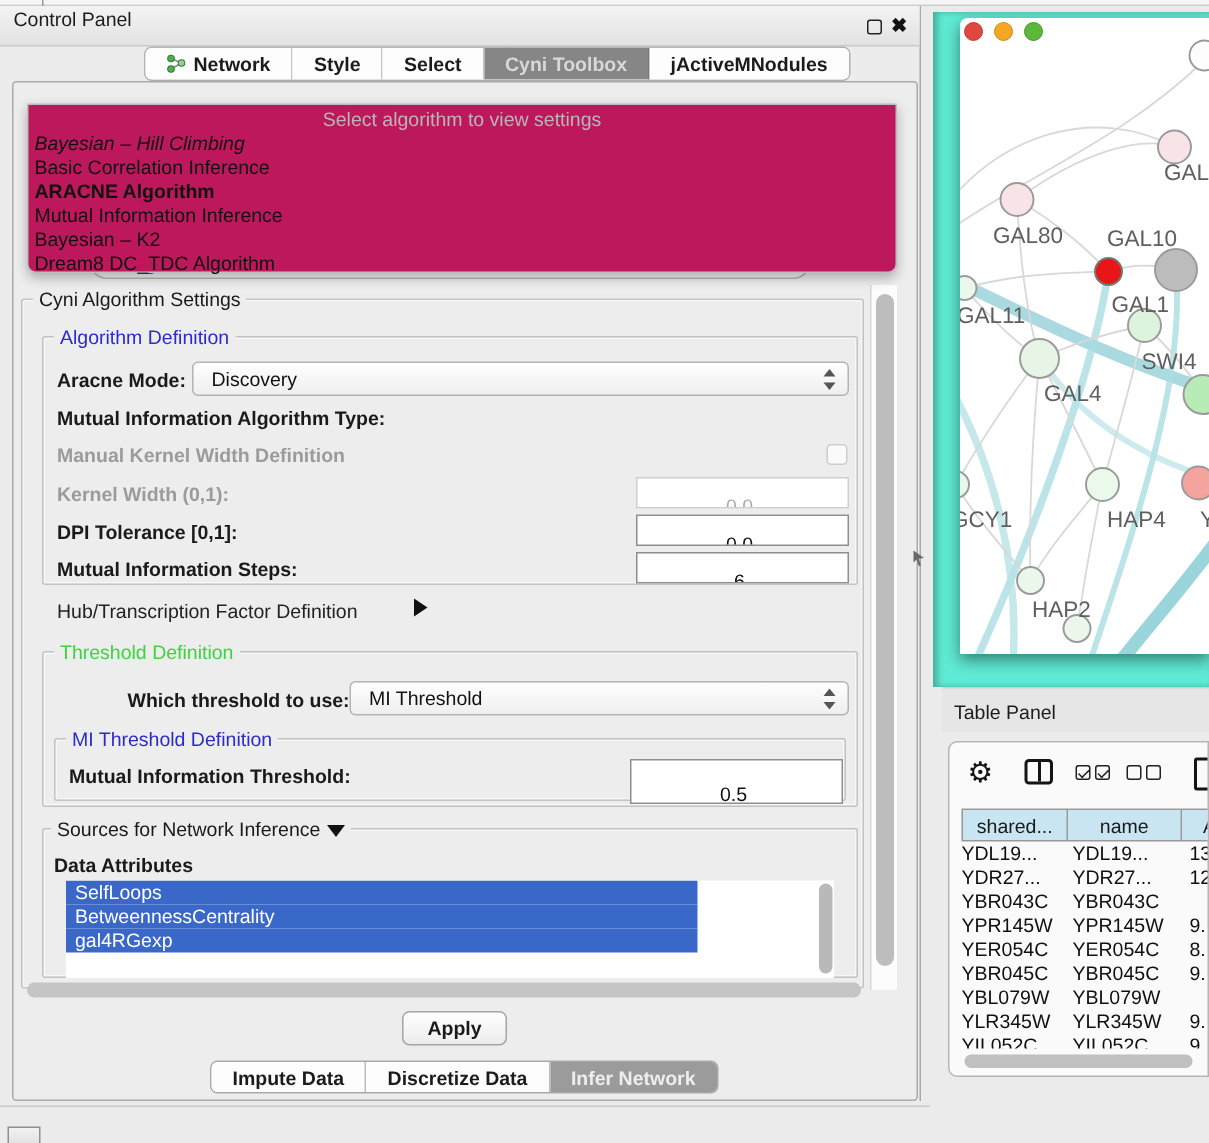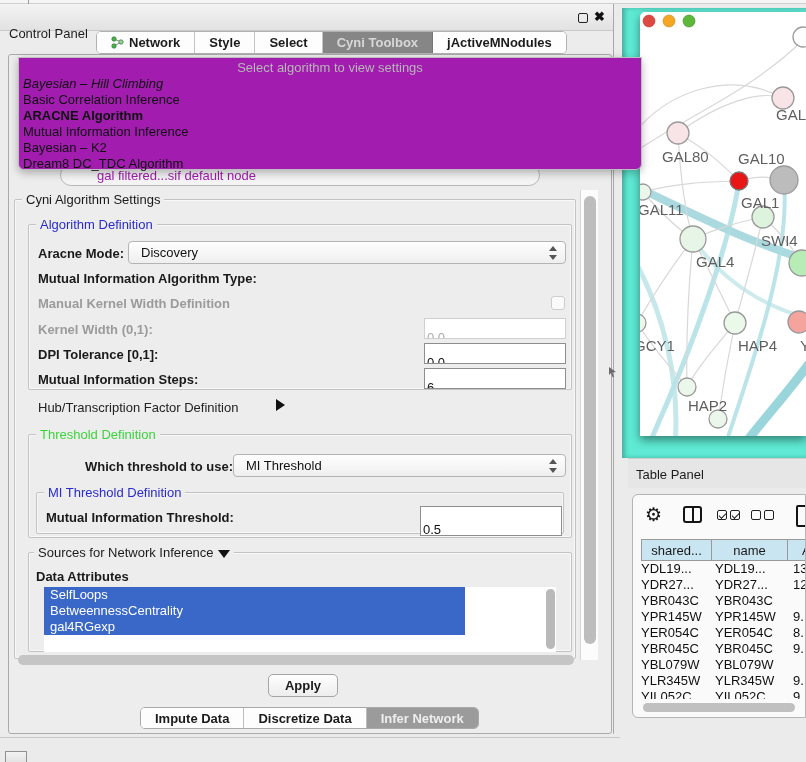--- a/index.html
+++ b/index.html
@@ -9,37 +9,37 @@
   .abs{position:absolute;}
 
   
   .topstrip{left:0;top:0;width:806px;height:4px;background:#f5f5f5;border-bottom:1px solid #cfcfcf;}
   .topstrip .tick{position:absolute;left:28px;top:0;width:1px;height:4px;background:#9a9a9a;}
 
   
   .cp{left:0;top:4px;width:614px;height:730px;background:#ececec;border-right:1px solid #a8a8a8;}
   .cp-titlebar{position:absolute;left:0;top:0;width:100%;height:27px;
     background:linear-gradient(#f3f3f3,#e2e2e2);border-bottom:1px solid #c9c9c9;}
-  .cp-title{position:absolute;left:9px;top:22px;font-size:13px;color:#1c1c1c;}
+  .cp-title{position:absolute;left:9px;top:1px;font-size:13px;color:#1c1c1c;}
   .float-btn{position:absolute;left:578px;top:9px;width:10px;height:10px;border:1.5px solid #222;border-radius:2px;}
   .close-btn{position:absolute;left:594px;top:5px;font-size:13px;font-weight:bold;color:#111;}
 
   
   .inner-panel{left:8px;top:54px;width:604px;height:680px;border:1px solid #aaa;border-radius:3px;background:#ededed;}
 
   
   .tabbar{left:96px;top:31px;height:23px;display:flex;border:1px solid #b2b2b2;border-radius:5px;
     overflow:hidden;background:#fff;z-index:5;}
   .tab{padding:0 14px;font-size:13px;font-weight:bold;color:#1b1b1b;display:flex;align-items:center;gap:5px;
     border-right:1px solid #c4c4c4;background:#fdfdfd;white-space:nowrap;}
   .tab:last-child{border-right:none;}
   .tab.sel{background:#868686;color:#d8d8d8;border-right-color:#777;}
 
   
-  .popup{left:18px;top:57px;width:624px;height:113px;background:#a21caf;border:1px solid #bdbdbd;
+  .popup{left:18px;top:69px;width:580px;height:113px;background:#be185d;border:1px solid #bdbdbd;
     box-shadow:0 3px 8px rgba(0,0,0,.28);z-index:20;border-radius:0 0 6px 6px;}
   .popup .ph{position:absolute;left:0;top:2px;width:100%;text-align:center;color:#b7b7b7;font-size:13px;}
   .popup .it{position:absolute;left:4px;font-size:13px;color:#101010;white-space:nowrap;}
   .popup .it.b{font-weight:bold;}
 
   
   .net-combo{left:60px;top:164px;width:480px;height:22px;border:1px solid #b8b8b8;border-radius:11px;
     background:#f4f4f4;z-index:3;overflow:hidden;}
   .net-combo span{position:absolute;left:36px;top:3px;font-size:13px;color:#a21caf;text-align:right;}
 
@@ -54,21 +54,21 @@
 
   .combo{position:absolute;height:23px;background:linear-gradient(#fefefe,#efefef);
     border:1px solid #b4b4b4;border-radius:4px;}
   .combo .val{position:absolute;left:12px;top:3px;font-size:13px;color:#111;}
   .spin{position:absolute;right:8px;top:4px;width:8px;height:14px;}
   .spin:before,.spin:after{content:"";position:absolute;left:0;border-left:4px solid transparent;border-right:4px solid transparent;}
   .spin:before{top:0;border-bottom:5px solid #555;}
   .spin:after{bottom:0;border-top:5px solid #555;}
 
   .tin{position:absolute;height:21px;background:#fff;border:1px solid #8e8e8e;font-size:13px;
-    text-align:left;padding:17px 6px 0 2px;color:#111;font-family:"Liberation Sans",sans-serif;}
+    text-align:center;padding:17px 6px 0 2px;color:#111;font-family:"Liberation Sans",sans-serif;}
   .tin.dis{border-color:#cfcfcf;color:#ababab;}
 
   .cbx{position:absolute;width:14px;height:14px;border:1px solid #cdcdcd;border-radius:3px;background:#fafafa;}
 
   .tri-right{position:absolute;width:0;height:0;border-top:6px solid transparent;border-bottom:6px solid transparent;border-left:9px solid #111;}
   .tri-down{display:inline-block;width:0;height:0;border-left:6px solid transparent;border-right:6px solid transparent;border-top:8px solid #111;vertical-align:middle;margin-left:4px;}
 
   .attr-list{left:44px;top:587px;width:512px;height:65px;overflow:hidden;background:#fff;z-index:1;}
   .attr-item{height:16px;line-height:16px;background:#3a68c8;color:#fff;font-size:13px;padding-left:6px;width:421px;}
   .attr-vscroll{position:absolute;right:1px;top:2px;width:9px;height:60px;background:#b9b9b9;border-radius:5px;}

